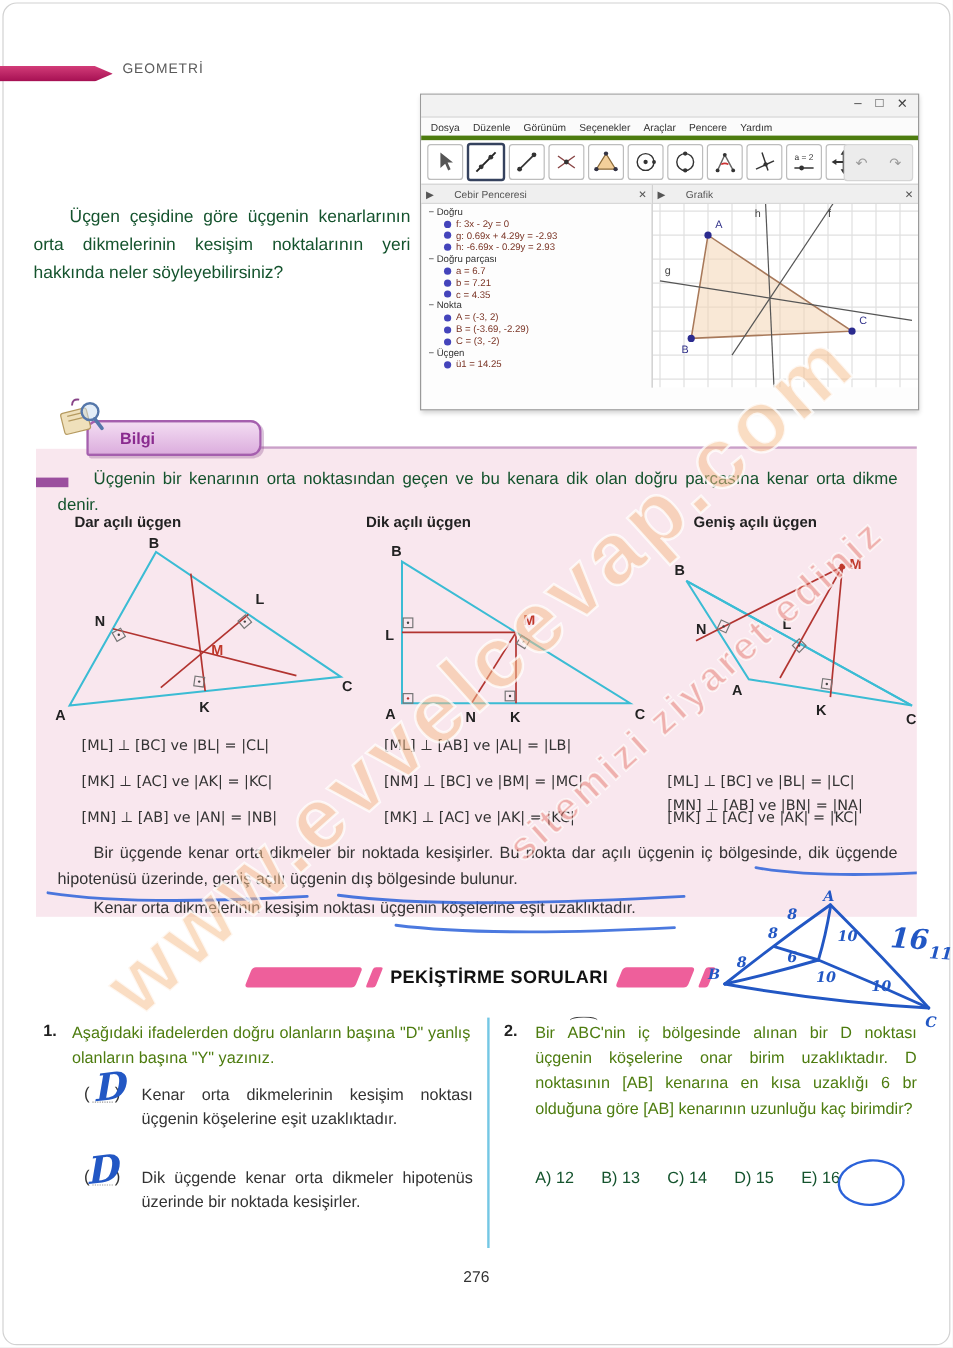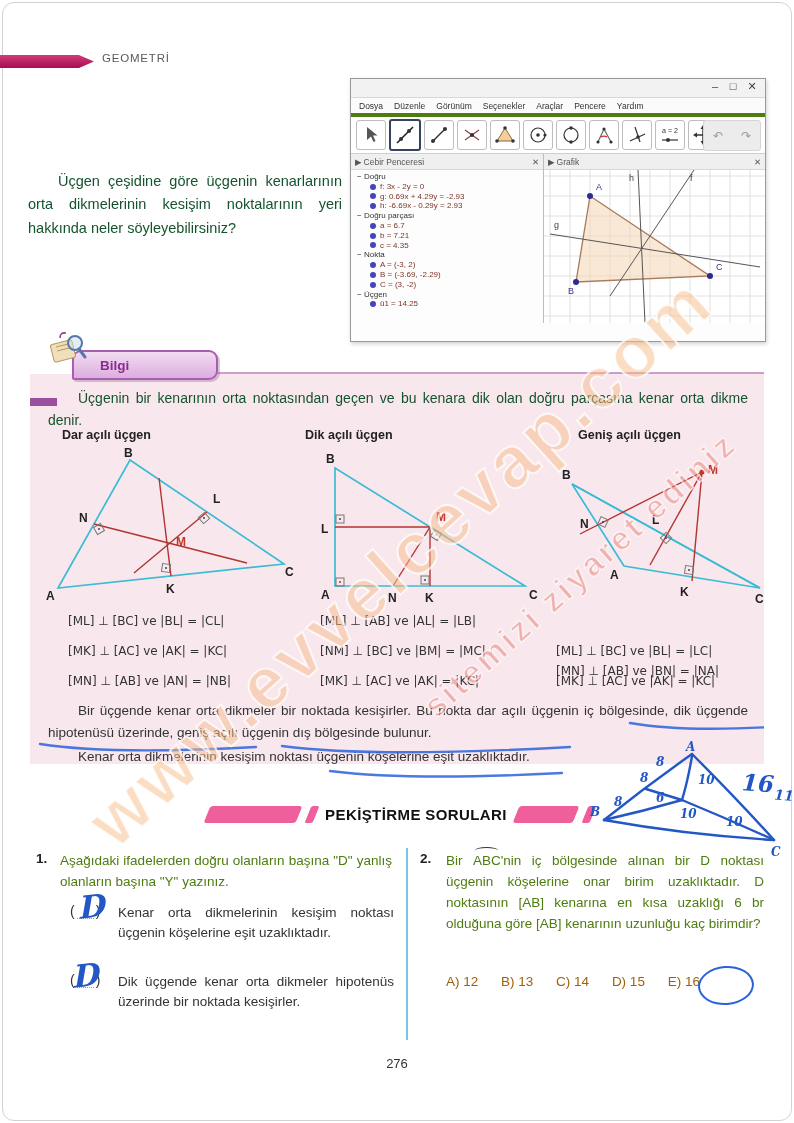--- a/index.html
+++ b/index.html
@@ -26,21 +26,21 @@
   .ggb-tools{height:36px;display:flex;align-items:center;padding-left:5px;background:#fff;border-bottom:1px solid #cfcfcf;position:relative;}
   .tool{width:28px;height:28px;border:1px solid #bdbdbd;border-radius:3px;margin-right:3px;background:#fff;
         display:flex;align-items:center;justify-content:center;}
   .tool.sel{border:2px solid #35425e;}
   .undo-box{position:absolute;right:4px;top:3px;width:56px;height:29px;background:#ececec;border:1px solid #d5d5d5;border-radius:3px;
         display:flex;align-items:center;justify-content:space-around;color:#9a9a9a;font-size:12px;}
   .ggb-panels{display:flex;height:169px;}
   .alg{width:192px;border-right:1px solid #bdbdbd;display:flex;flex-direction:column;}
   .panel-head{height:15px;background:#efefef;border-bottom:1px solid #d8d8d8;display:flex;align-items:center;
         font-size:8.5px;color:#555;padding:0 4px;}
-  .panel-head .ttl{flex:1;margin-left:2px;}
+  .panel-head .ttl{flex:1;margin-left:17px;}
   .alg-body{flex:1;padding:2px 0 0 6px;overflow:hidden;}
   .grp{font-size:8px;line-height:9.8px;color:#333;}
   .grp .gname{color:#333;}
   .itm{font-size:8px;line-height:9.8px;color:#7a3425;padding-left:13px;display:flex;align-items:center;}
   .dot{width:6px;height:6px;border-radius:50%;background:#4444bb;display:inline-block;margin-right:4px;flex:none;}
   .gfx{flex:1;display:flex;flex-direction:column;}
   .ggb-input{height:22px;border-top:1px solid #cfcfcf;background:#f7f7f7;display:flex;align-items:center;padding:0 6px;gap:5px;}
   .ggb-input label{font-size:9px;color:#333;}
   .ggb-input input{flex:1;height:13px;border:1px solid #bbb;background:#fff;font-size:9px;}
   .help-btn{width:13px;height:13px;border:1px solid #aaa;border-radius:50%;font-size:9px;color:#888;
@@ -74,21 +74,21 @@
   .pk-big2{width:60px;height:17px;background:#ee5f9b;border-radius:3px;transform:skewX(-22deg);}
   .pek-title{font-size:15px;font-weight:bold;letter-spacing:.4px;color:#111;white-space:nowrap;}
 
   
   .qnum{position:absolute;font-size:13.5px;font-weight:bold;color:#222;}
   .qtext{position:absolute;font-size:13.5px;line-height:1.55;text-align:justify;color:#4d7c0f;}
   .qitem-text{position:absolute;font-size:13.5px;line-height:1.5;text-align:justify;color:#333;}
   .paren{position:absolute;font-size:14px;color:#333;display:flex;align-items:flex-end;}
   .dotline{display:inline-block;width:17px;height:12px;border-bottom:1px dotted #999;margin:0 2px;}
   .divider{position:absolute;left:406px;top:848px;width:2px;height:192px;background:#74c7e4;}
-  .opts{position:absolute;left:446px;top:974px;font-size:13.5px;color:#a16207;white-space:nowrap;}
+  .opts{position:absolute;left:446px;top:974px;font-size:13.5px;color:#14532d;white-space:nowrap;}
   .opts span{margin-right:19px;}
   .hat{position:relative;display:inline-block;}
   .hat::before{content:"";position:absolute;left:8%;right:8%;top:-4px;height:6px;
         border-top:1.6px solid #333;border-radius:50% 50% 0 0;}
 
   .pagenum{position:absolute;left:0;top:1056px;width:794px;text-align:center;font-size:13px;color:#333;}
 
   
   .hand{color:#2257c4;font-family:"DejaVu Serif",serif;font-style:italic;font-weight:bold;}
   .dmark{position:absolute;font-size:31px;z-index:22;transform:rotate(-7deg) skewX(-6deg);}

